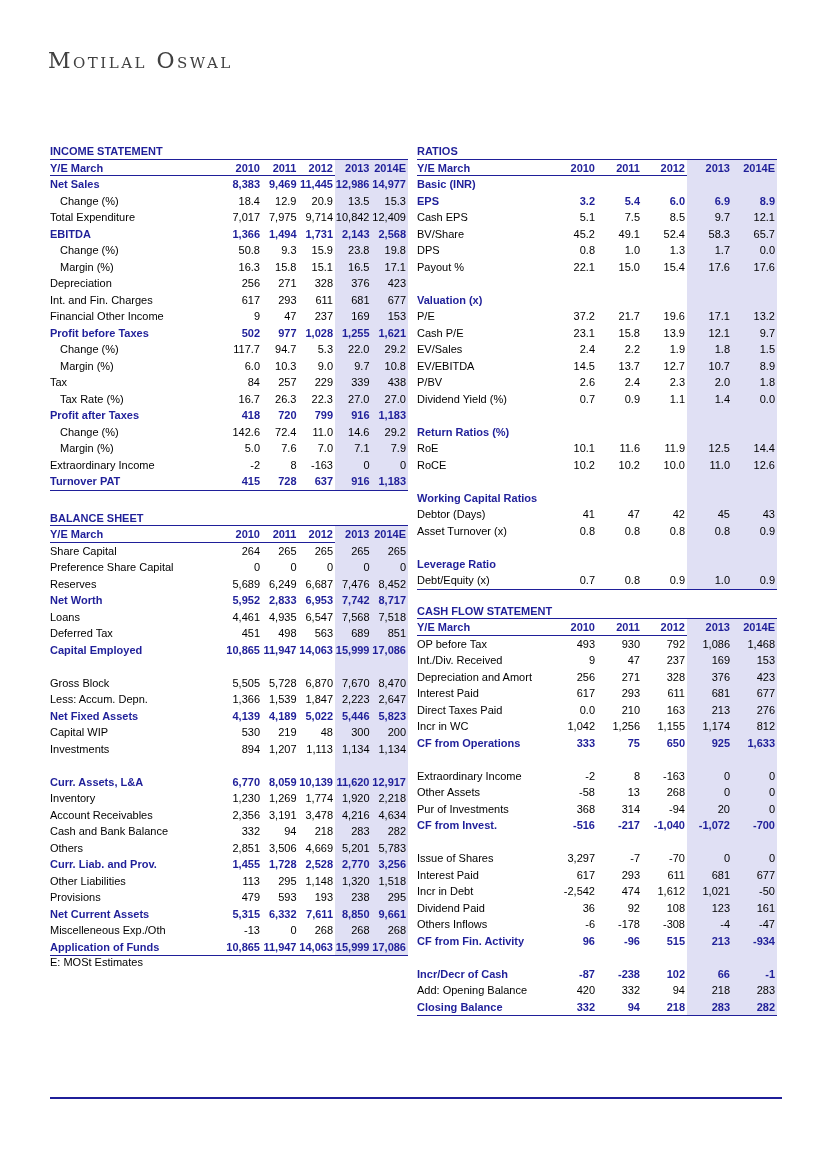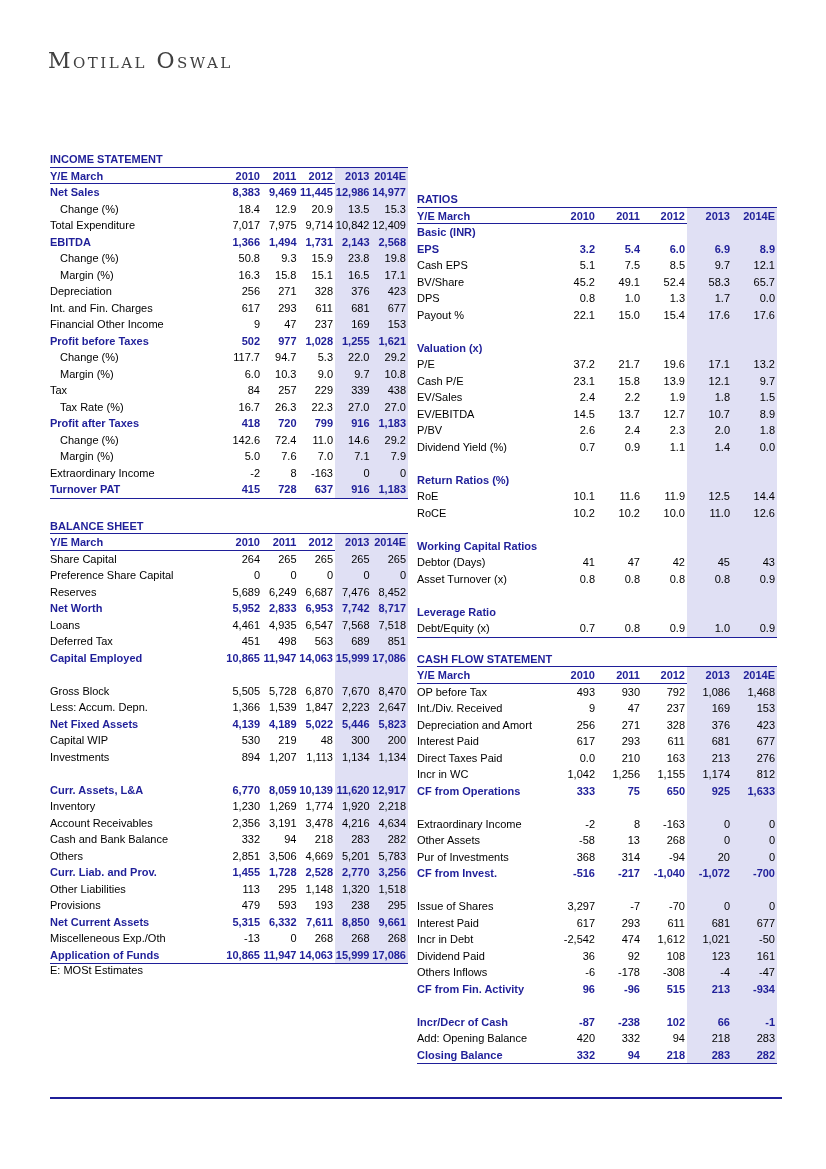--- a/index.html
+++ b/index.html
@@ -11,23 +11,23 @@
     font-size: 11px;
     color: #000000;
     overflow: hidden;
   }
   .logo {
     position: absolute; left: 48px; top: 48px;
     font-family: "DejaVu Serif", "Liberation Serif", serif;
     font-variant-caps: small-caps;
     font-size: 22px; letter-spacing: 2.5px; color: #404040;
   }
-  .col { position: absolute; top: 152px; }
+  .col { position: absolute; top: 144px; }
   .col-left  { left: 50px;  width: 358px; }
-  .col-right { left: 417px; width: 360px; margin-top: 40px; }
+  .col-right { left: 417px; width: 360px; }
 
   .fin-table { border-bottom: 1.5px solid #1f1f99; }
   .tbl-title {
     height: 15.5px; line-height: 14px;
     color: #1f1f99; font-weight: 700;
     border-bottom: 1.5px solid #1f1f99;
     white-space: nowrap; overflow: hidden;
   }
   .row { display: flex; height: 16.5px; line-height: 16.5px; }
   .cell { white-space: nowrap; overflow: hidden; }

